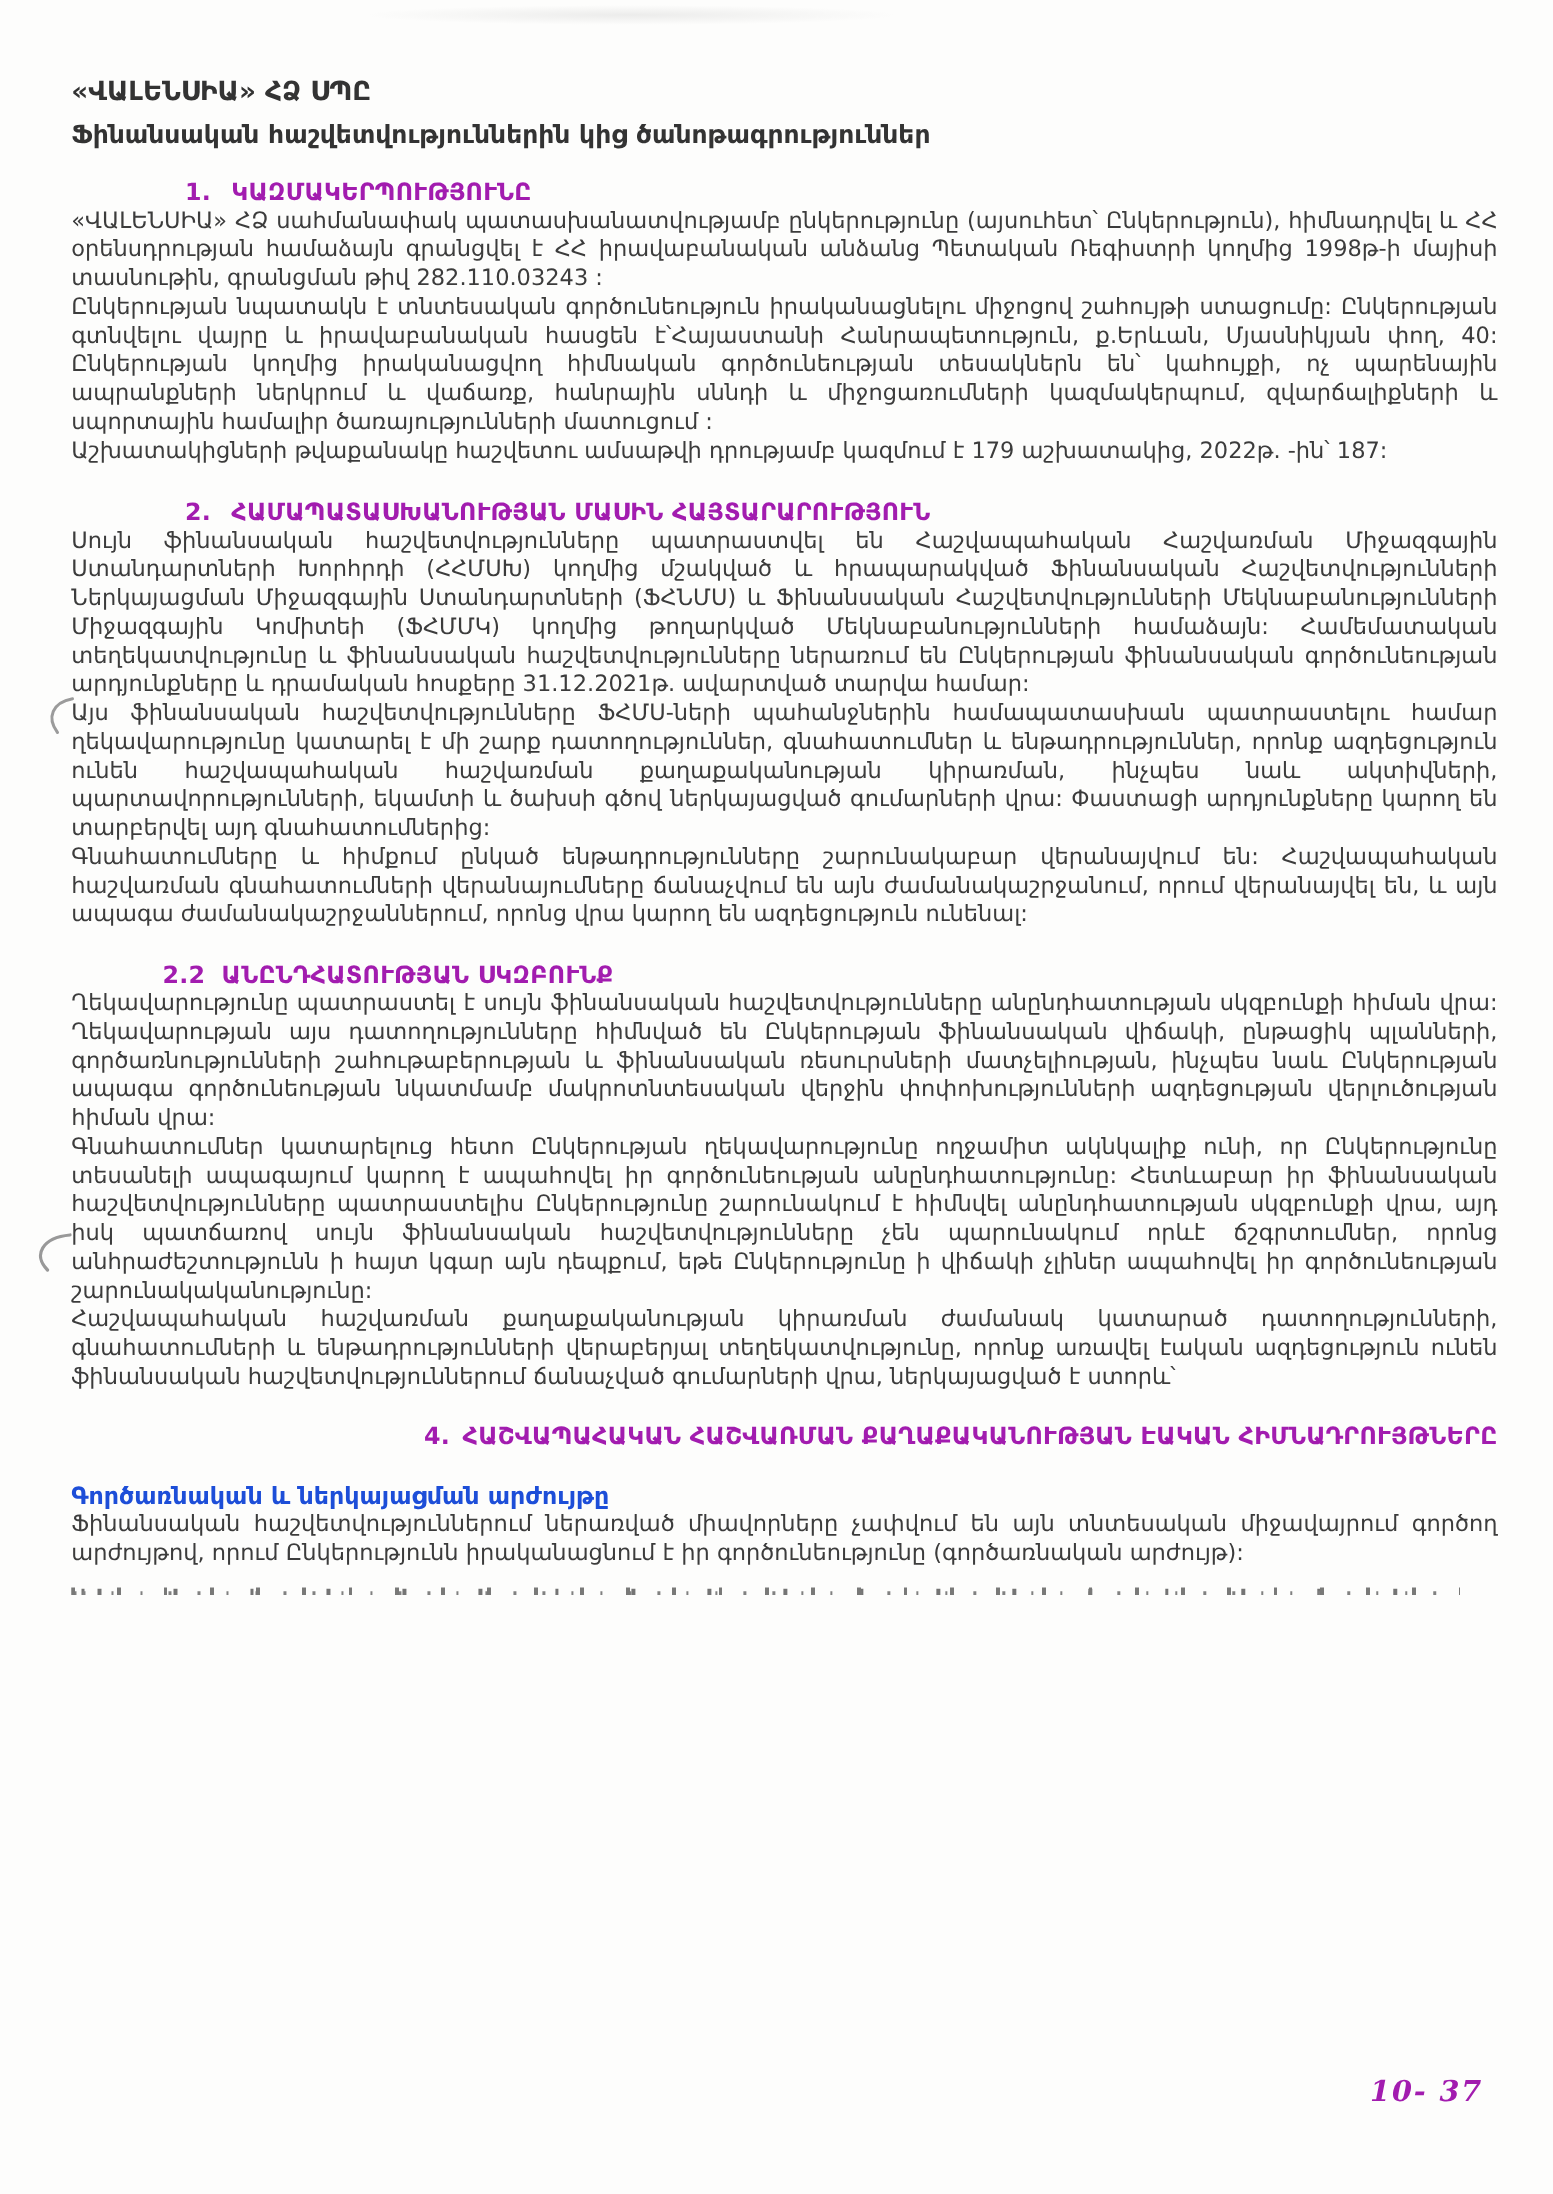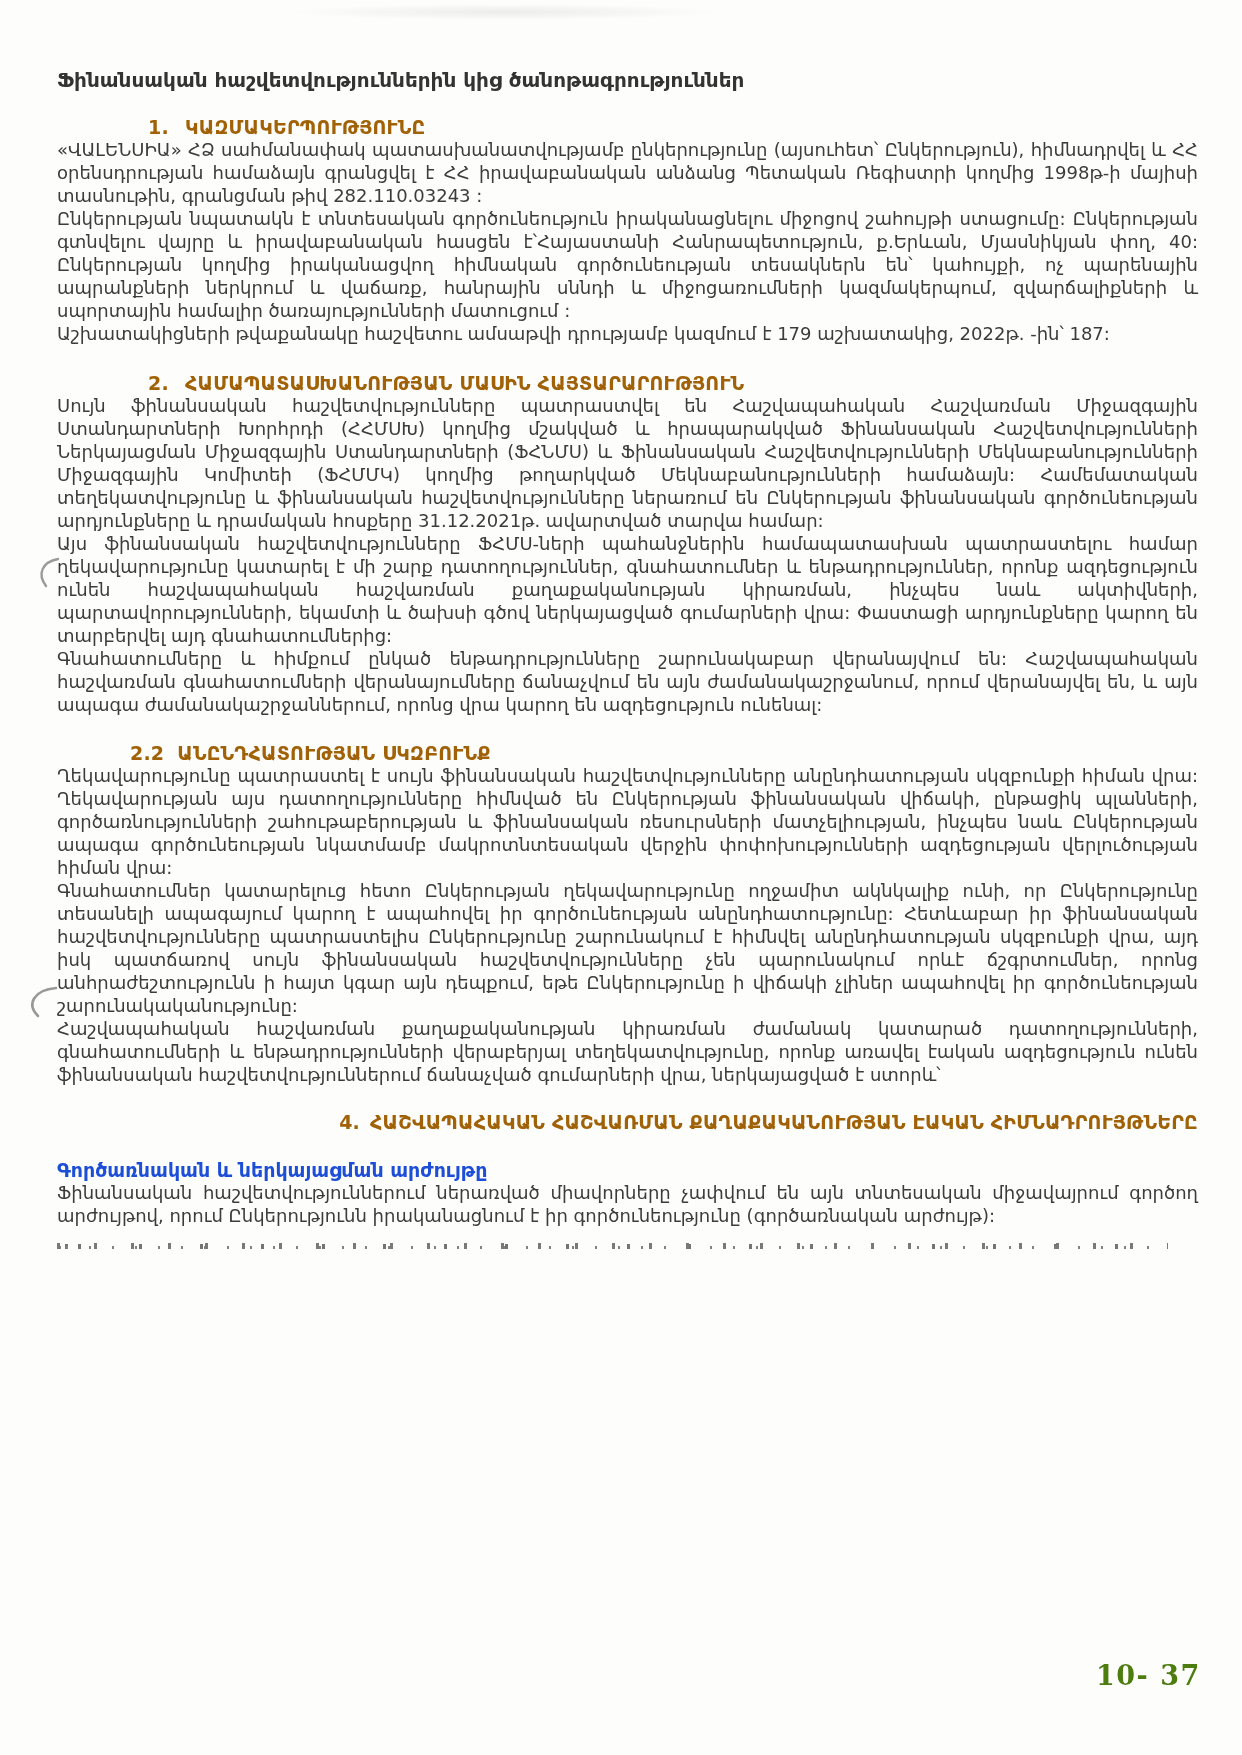--- a/index.html
+++ b/index.html
@@ -15,21 +15,21 @@
     box-sizing:border-box;
     width:1242px;height:1755px;
   }
   .doc-title{
     font-weight:bold;font-size:21px;line-height:27px;color:#333;
   }
   .doc-subtitle{
     font-weight:bold;font-size:20px;line-height:26px;color:#333;margin-top:7px;
   }
   .sec-heading{
-    font-weight:bold;font-size:19px;color:#a16207;letter-spacing:.2px;
+    font-weight:bold;font-size:19px;color:#a21caf;letter-spacing:.2px;
     padding-left:91px;margin-top:23px;white-space:nowrap;
   }
   .sec-heading .num{display:inline-block;min-width:37px;}
   .sec-heading.sub-num{padding-left:73px;}
   .sec-heading.sub-num .num{min-width:0;margin-right:13px;}
   .sec-heading.centered{padding-left:0;text-align:right;white-space:normal;}
   .sec-heading.centered .num{min-width:0;margin-right:10px;}
   .bold-subhead{
     font-weight:bold;font-size:19px;color:#1d4ed8;margin-top:26px;
   }
@@ -45,38 +45,39 @@
     background-image:
       repeating-linear-gradient(90deg,#4d4d4d 0 3px,transparent 3px 37px),
       repeating-linear-gradient(90deg,#585858 0 2px,transparent 2px 23px),
       repeating-linear-gradient(90deg,#474747 0 3px,transparent 3px 61px);
     background-size:100% 6px,100% 3px,100% 5px;
     background-position:0 100%,9px 100%,21px 100%;
     background-repeat:repeat-x;
   }
   .page-num{
     position:absolute;top:1660px;left:1096px;
-    font-family:"DejaVu Serif",serif;font-weight:bold;
-    font-size:27px;color:#4d7c0f;letter-spacing:1.5px;
+    font-family:"DejaVu Serif",serif;font-style:italic;font-weight:bold;
+    font-size:23px;color:#a21caf;letter-spacing:1.5px;
   }
   .artifact{position:absolute;}
   .a1{left:34px;top:556px;}
   .a2{left:22px;top:982px;}
   .smudge{
     position:absolute;top:4px;left:290px;width:430px;height:16px;
     background:radial-gradient(ellipse at center,rgba(130,130,130,.14),transparent 70%);
   }
 </style>
 </head>
 <body>
 
 <div class="page">
 
   <div class="smudge"></div>
 
+  <div class="doc-title">«ՎԱԼԵՆՍԻԱ» ՀՁ ՍՊԸ</div>
   <div class="doc-subtitle">Ֆինանսական հաշվետվություններին կից ծանոթագրություններ</div>
 
   <div class="sec-heading">
     <span class="num">1.</span><span>ԿԱԶՄԱԿԵՐՊՈՒԹՅՈՒՆԸ</span>
   </div>
   <p class="body mt-42">«ՎԱԼԵՆՍԻԱ» ՀՁ սահմանափակ պատասխանատվությամբ ընկերությունը (այսուհետ՝ Ընկերություն), հիմնադրվել և ՀՀ օրենսդրության համաձայն գրանցվել է ՀՀ իրավաբանական անձանց Պետական Ռեգիստրի կողմից 1998թ-ի մայիսի տասնութին, գրանցման թիվ 282.110.03243 :</p>
   <p class="body mt-24">Ընկերության նպատակն է տնտեսական գործունեություն իրականացնելու միջոցով շահույթի ստացումը: Ընկերության գտնվելու վայրը և իրավաբանական հասցեն է՝Հայաստանի Հանրապետություն, ք.Երևան, Մյասնիկյան փող, 40: Ընկերության կողմից իրականացվող հիմնական գործունեության տեսակներն են՝ կահույքի, ոչ պարենային ապրանքների ներկրում և վաճառք, հանրային սննդի և միջոցառումների կազմակերպում, զվարճալիքների և սպորտային համալիր ծառայությունների մատուցում :</p>
   <p class="body mt-18">Աշխատակիցների թվաքանակը հաշվետու ամսաթվի դրությամբ կազմում է 179 աշխատակից, 2022թ. -ին՝ 187:</p>
 
   <div class="sec-heading mt-27">

